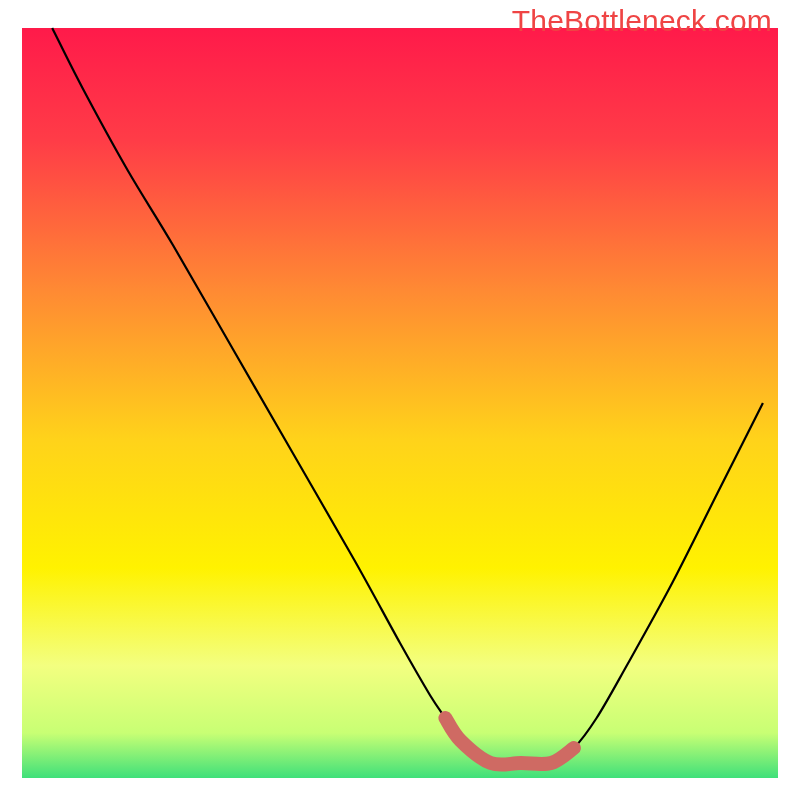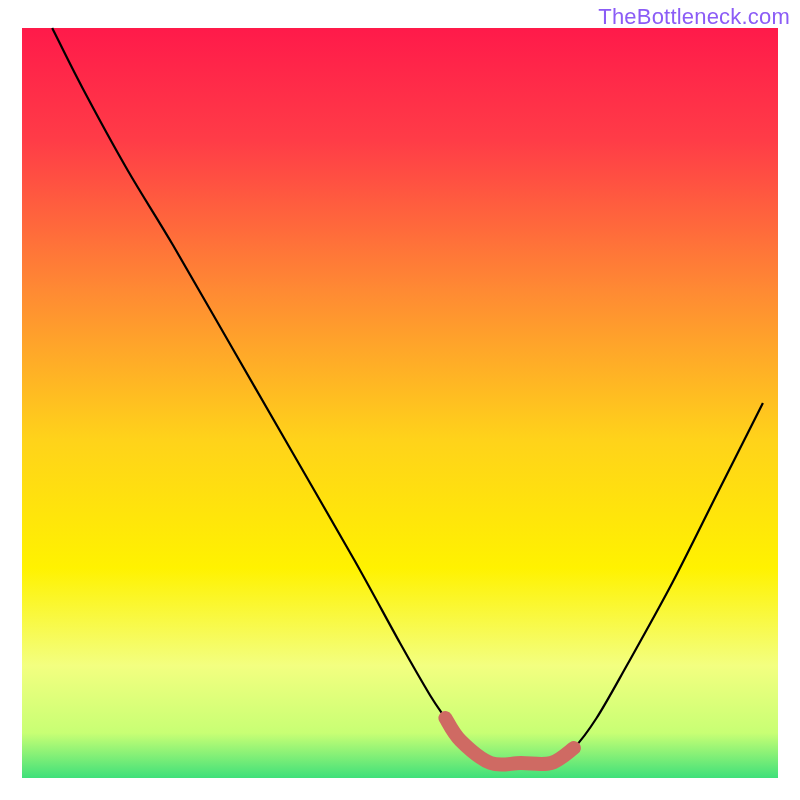--- a/index.html
+++ b/index.html
@@ -12,24 +12,24 @@
     font-family: Arial, Helvetica, sans-serif;
   }
   .chart-wrap {
     position: relative;
     width: 800px;
     height: 800px;
   }
   .attribution {
     position: absolute;
     top: 4px;
-    right: 10px;
-    font-size: 22px;
+    right: 28px;
+    font-size: 30px;
     font-weight: 500;
-    color: #8b5cf6;
+    color: #ef4444;
     z-index: 5;
     letter-spacing: 0.2px;
   }
   svg.chart {
     position: absolute;
     top: 0;
     left: 0;
   }
 </style>
 </head>

